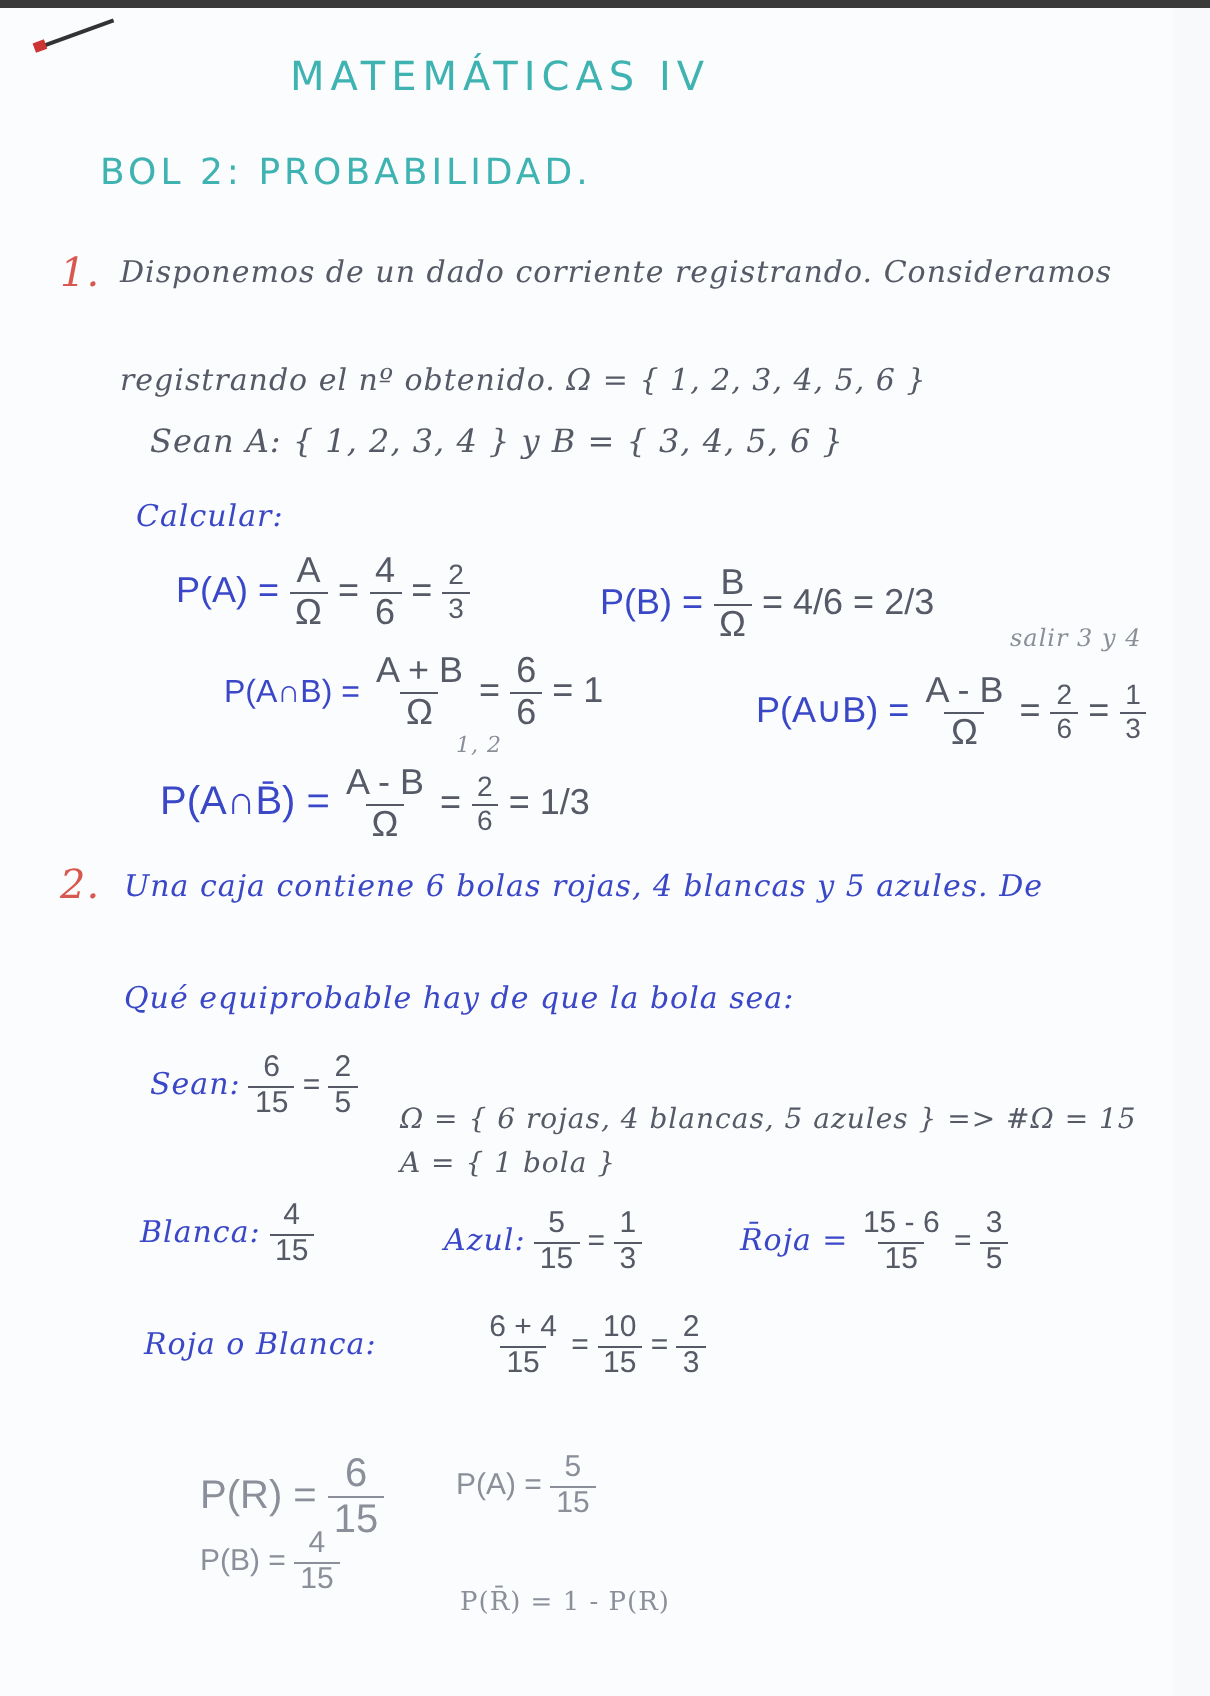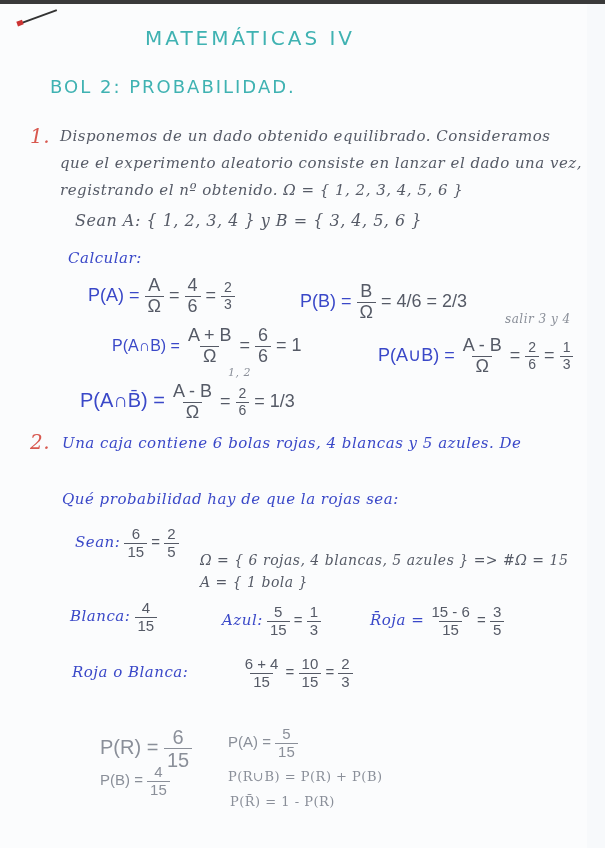--- a/index.html
+++ b/index.html
@@ -28,22 +28,21 @@
 <body>
 
 <div class="topbar"></div>
 <div class="page">
   <div class="pen"></div>
 
   <div class="abs teal title" style="left:145px;top:22px;">MATEMÁTICAS IV</div>
   <div class="abs teal subtitle" style="left:50px;top:72px;">BOL 2: PROBABILIDAD.</div>
 
   <div class="abs red hand" style="left:30px;top:120px;font-size:20px;">1.</div>
-  <div class="abs grey hand" style="left:60px;top:123px;">Disponemos de un dado obtenido equilibrado. Consideramos</div>
-  <div class="abs grey hand" style="left:60px;top:150px;">que el experimento aleatorio consiste en lanzar el dado una vez,</div>
+  <div class="abs grey hand" style="left:60px;top:123px;">Disponemos de un dado corriente registrando. Consideramos</div>
   <div class="abs grey hand" style="left:60px;top:177px;">registrando el nº obtenido.  Ω = { 1, 2, 3, 4, 5, 6 }</div>
   <div class="abs grey hand" style="left:75px;top:207px;font-size:16px;">Sean A: { 1, 2, 3, 4 }  y  B = { 3, 4, 5, 6 }</div>
 
   <div class="abs blue hand" style="left:68px;top:245px;">Calcular:</div>
 
   <div class="abs math" style="left:88px;top:272px;">
     <span class="blue">P(A) =</span>
     <span class="frac grey">
         <span class="num">A</span>
         <span class="den">Ω</span>
@@ -112,21 +111,21 @@
     <span class="grey">=</span>
     <span class="frac grey" style="font-size:14px;">
         <span class="num">2</span>
         <span class="den">6</span>
       </span>
     <span class="grey">= 1/3</span>
   </div>
 
   <div class="abs red hand" style="left:30px;top:426px;font-size:20px;">2.</div>
   <div class="abs blue hand" style="left:62px;top:430px;">Una caja contiene 6 bolas rojas, 4 blancas y 5 azules. De</div>
-  <div class="abs blue hand" style="left:62px;top:486px;">Qué probabilidad hay de que la rojas sea:</div>
+  <div class="abs blue hand" style="left:62px;top:486px;">Qué equiprobable hay de que la bola sea:</div>
 
   <div class="abs math" style="left:75px;top:522px;font-size:15px;">
     <span class="blue hand">Sean:</span>
     <span class="frac grey">
         <span class="num">6</span>
         <span class="den">15</span>
       </span>
     <span class="grey">=</span>
     <span class="frac grey">
         <span class="num">2</span>
@@ -201,15 +200,14 @@
         <span class="den">15</span>
       </span>
   </div>
   <div class="abs math lightgrey" style="left:228px;top:722px;font-size:15px;">
     <span>P(A) =</span>
     <span class="frac">
         <span class="num">5</span>
         <span class="den">15</span>
       </span>
   </div>
-  <div class="abs lightgrey hand" style="left:228px;top:765px;font-size:13px;font-style:normal;">P(R∪B) = P(R) + P(B)</div>
   <div class="abs lightgrey hand" style="left:230px;top:790px;font-size:13px;font-style:normal;">P(R̄) = 1 - P(R)</div>
 </div>
 
 </body></html>

